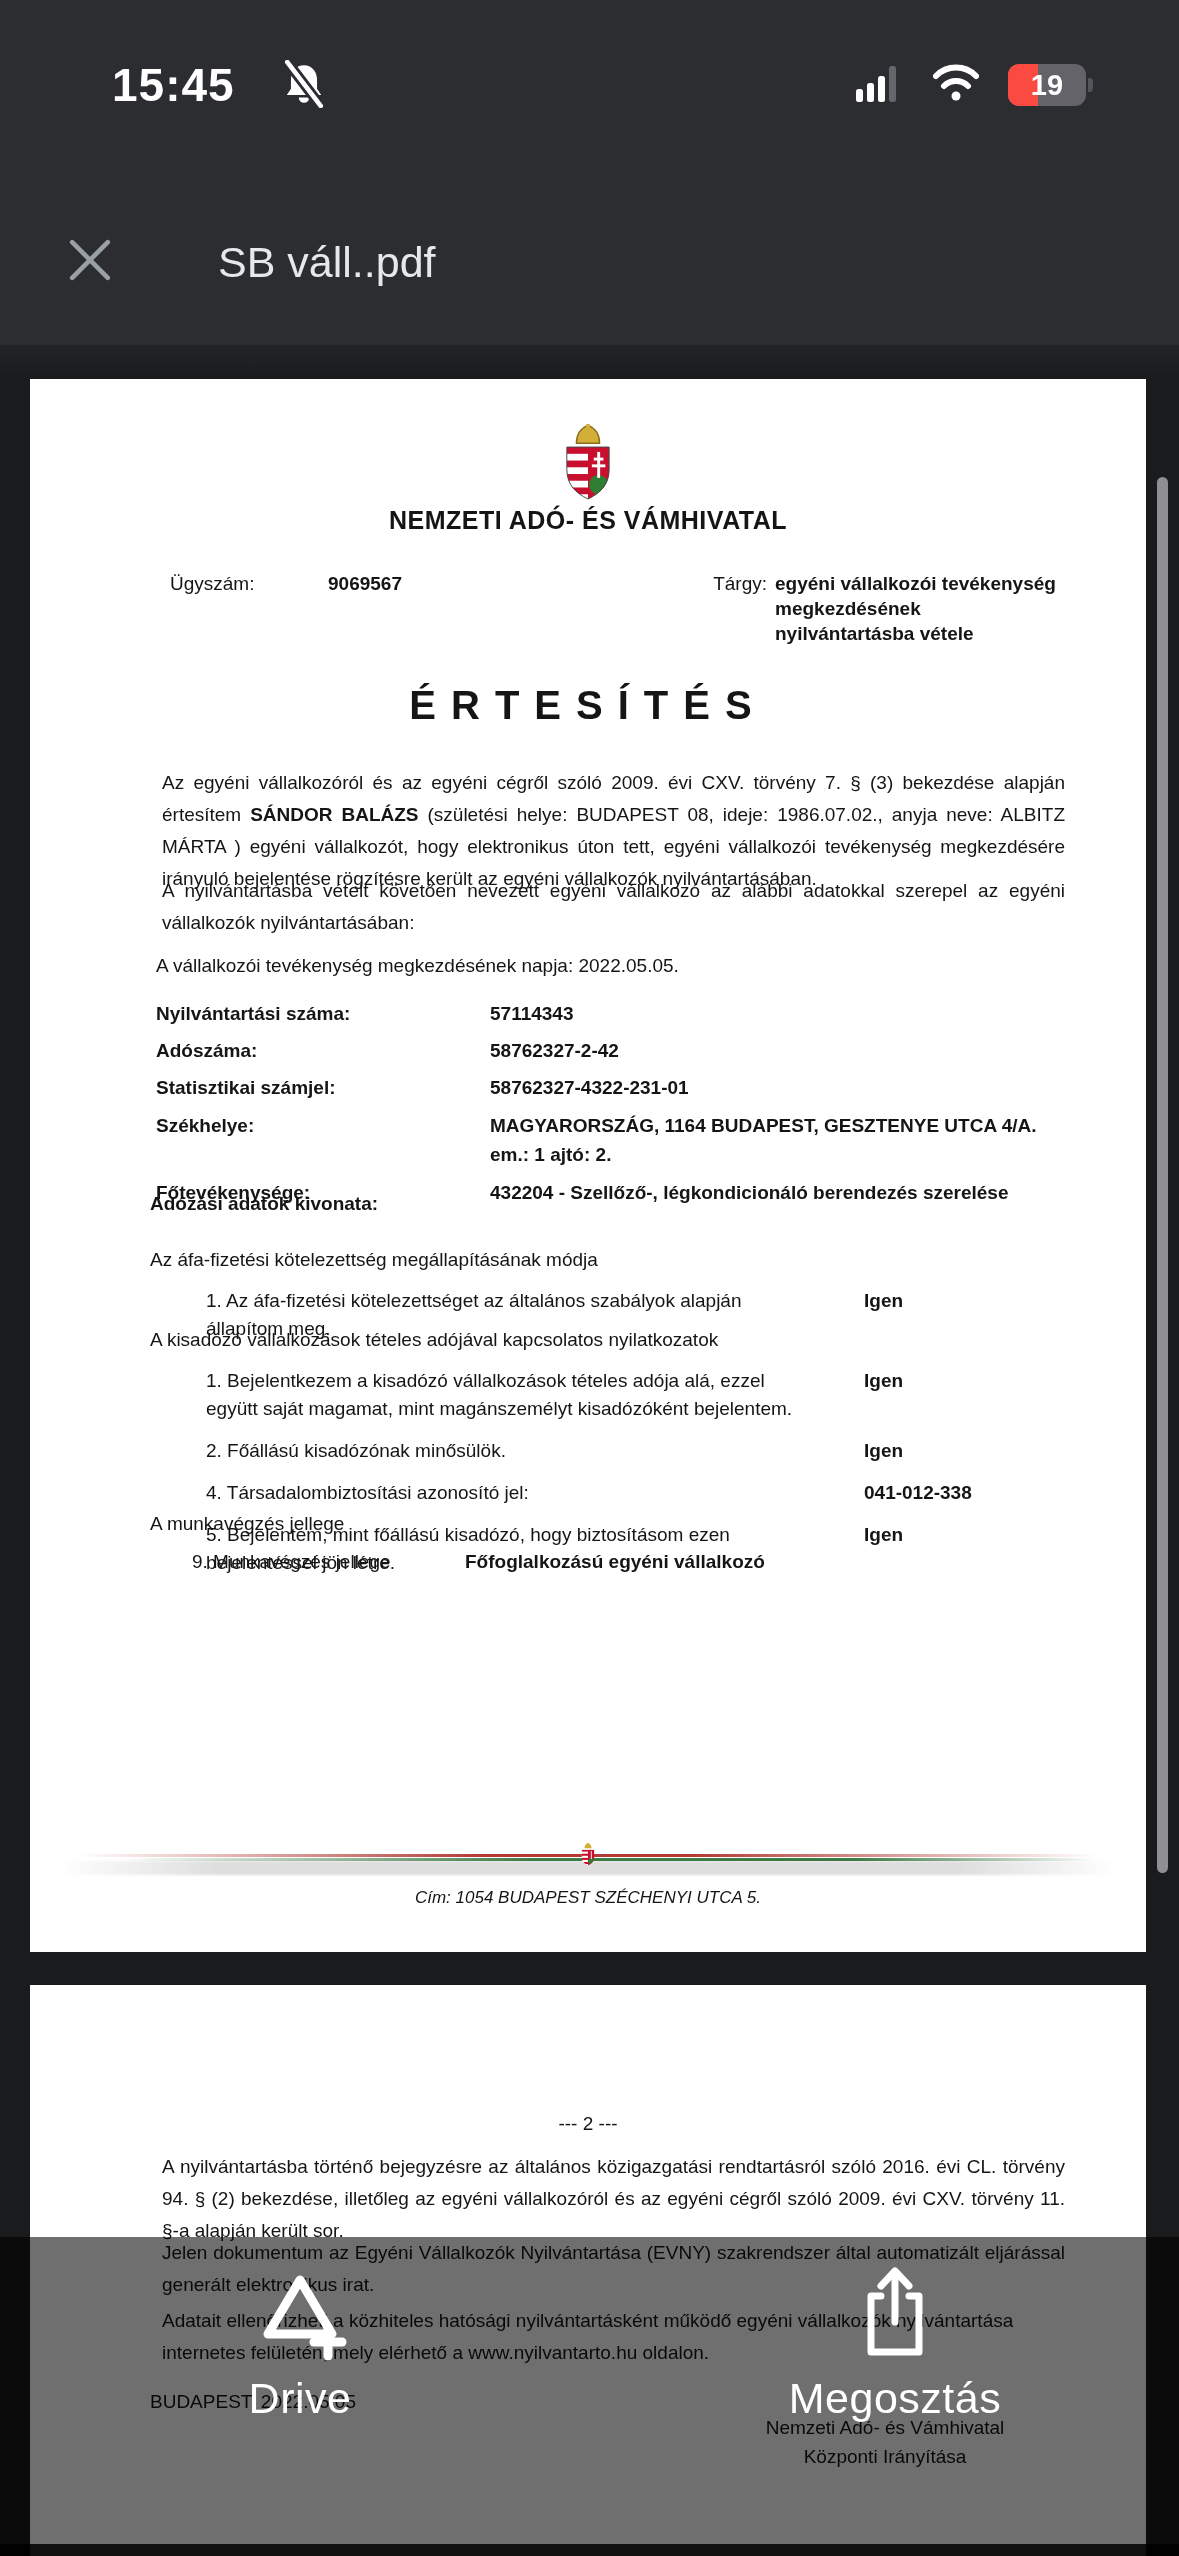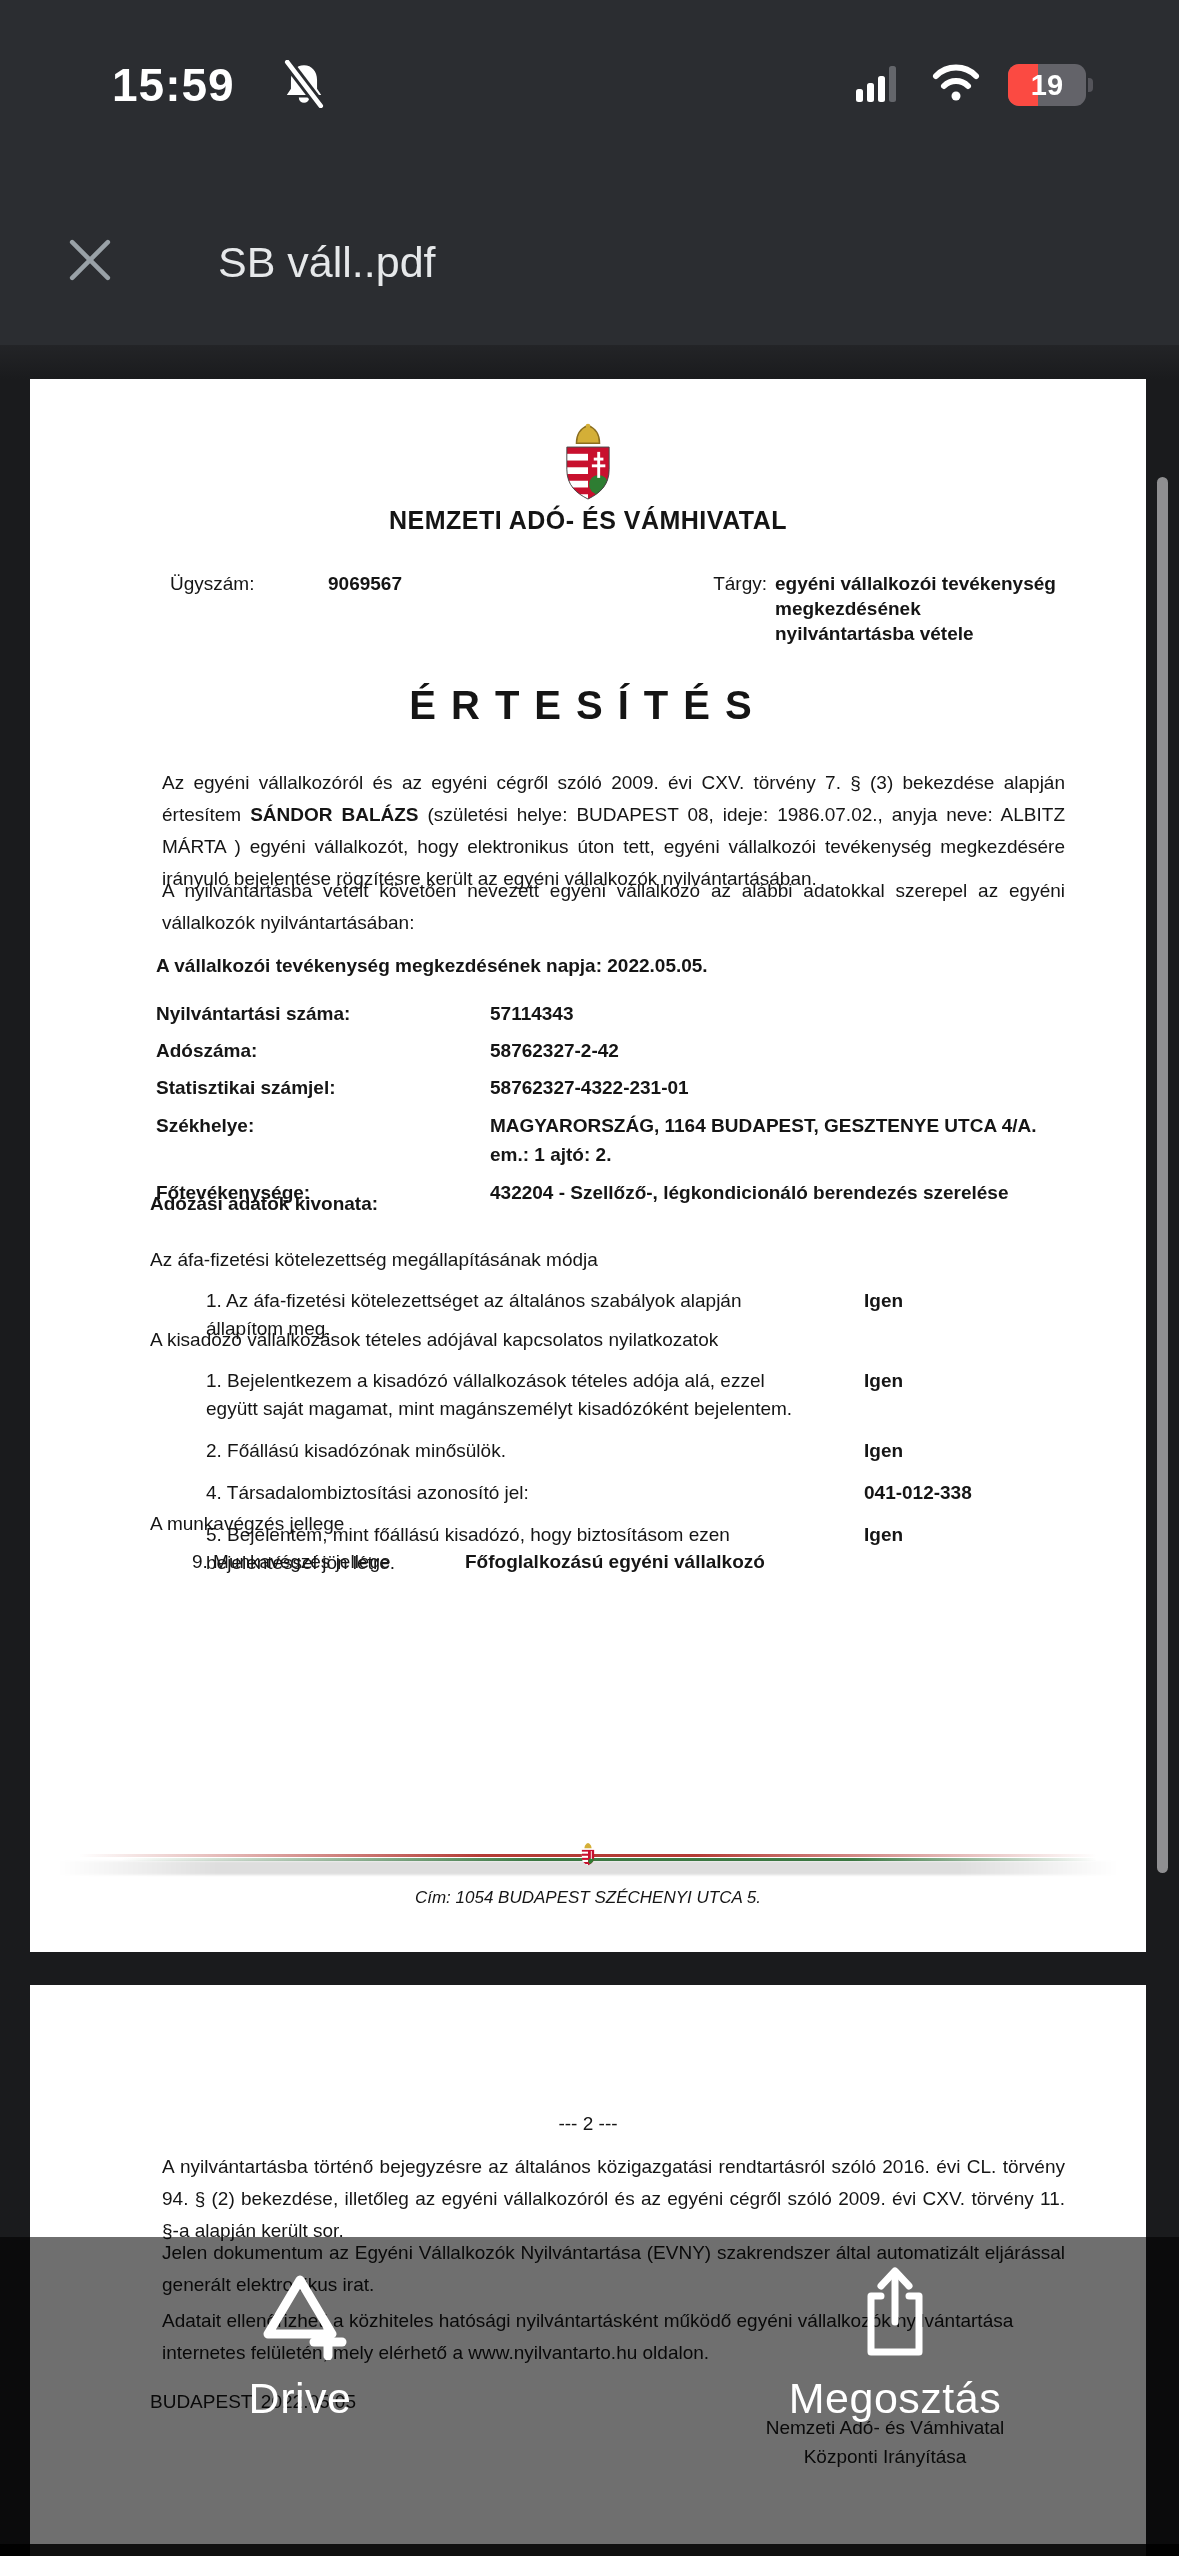--- a/index.html
+++ b/index.html
@@ -39,21 +39,21 @@
   #case-row{position:absolute;top:196px;left:120px;right:81px;display:flex;font-size:19px;line-height:25px;margin-left:20px;}
   #case-label{width:158px;}
   #case-value{font-weight:700;}
   #subject-wrap{margin-left:auto;display:flex;}
   #subject-label{margin-right:8px;}
   #subject-value{width:290px;font-weight:700;}
   #big-title{position:absolute;left:0;width:1116px;top:308px;text-align:center;
              font-size:40px;font-weight:700;letter-spacing:15px;}
   #para1{position:absolute;top:392px;}
   #para2{position:absolute;top:500px;}
-  #start-date{position:absolute;top:580px;left:126px;right:81px;font-size:19px;font-weight:700;}
+  #start-date{position:absolute;top:580px;left:126px;right:81px;font-size:19px;font-weight:400;}
   #registry{position:absolute;top:624px;left:126px;right:81px;font-size:19px;}
   .reg-row{display:flex;margin-bottom:8px;line-height:29px;}
   .reg-row.gap{margin-top:9px;}
   .reg-label{width:334px;font-weight:700;flex:none;}
   .reg-value{font-weight:700;flex:1;}
   #tax-heading{position:absolute;top:818px;left:120px;font-size:19px;font-weight:700;}
   .sec-title{font-size:19px;line-height:26px;}
   .item-row{display:flex;margin-top:14px;font-size:19px;line-height:28px;}
   .item-text{width:612px;margin-left:56px;flex:none;}
   .item-value{margin-left:46px;font-weight:700;flex:1;}
@@ -94,21 +94,21 @@
   #drive-btn{left:190px;top:2268px;width:220px;}
   #share-btn{left:745px;top:2262px;width:300px;}
   .action-label{margin-top:10px;color:#fff;font-size:43px;font-weight:500;letter-spacing:.5px;}
 </style>
 </head>
 <body>
 
 <div id="screen">
 
   <div id="statusbar">
-    <span id="time">15:59</span>
+    <span id="time">15:45</span>
     <span id="bell">
       <svg width="48" height="48" viewBox="0 0 46 46">
         <path d="M23 5 C15.5 5 10.5 11 10.5 19 V27.5 L6.5 33.5 H39.5 L35.5 27.5 V19 C35.5 11 30.5 5 23 5 Z" fill="#fff"></path>
         <path d="M18 36 a5 5 0 0 0 10 0 Z" fill="#fff"></path>
         <line x1="7" y1="2" x2="39" y2="44" stroke="#2b2d31" stroke-width="10"></line>
         <line x1="7" y1="2" x2="39" y2="44" stroke="#fff" stroke-width="4.5" stroke-linecap="round"></line>
       </svg>
     </span>
     <span id="sigbars">
       <span class="bar" style="left:0;height:13px;"></span>

